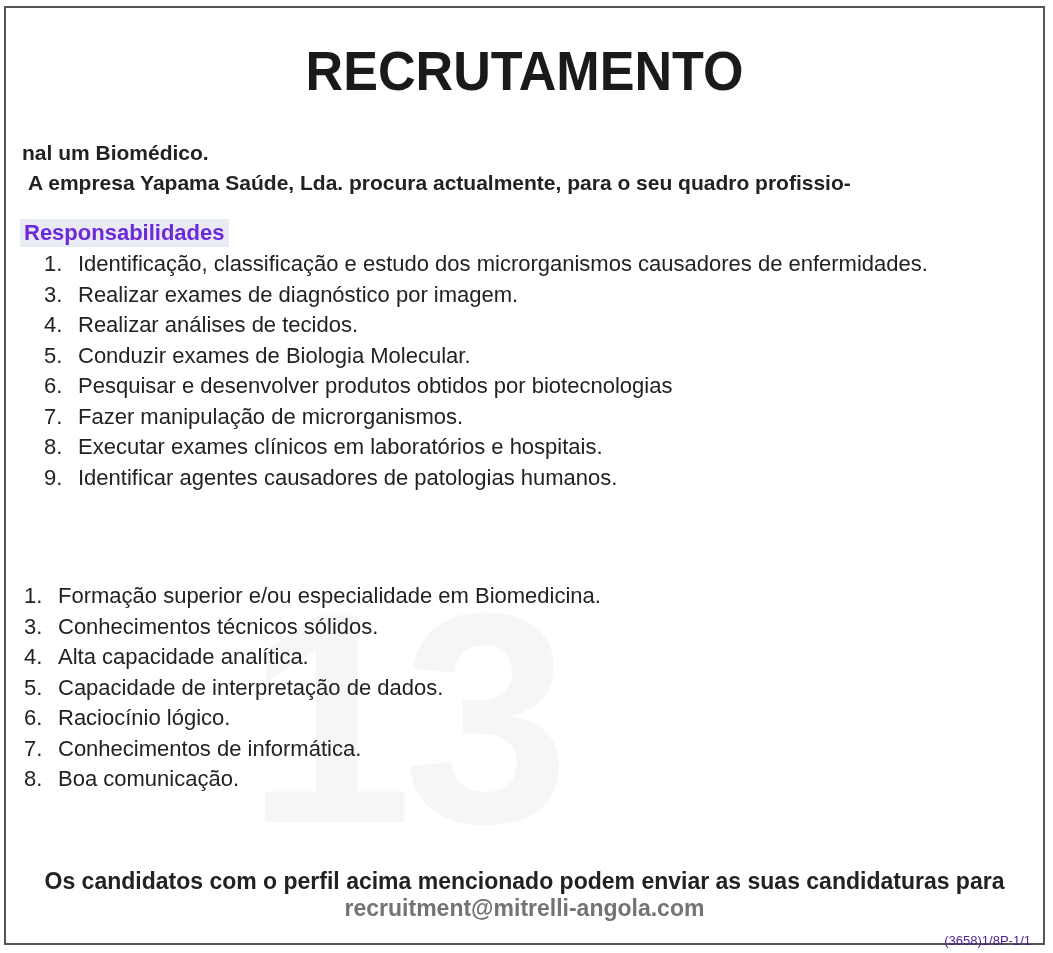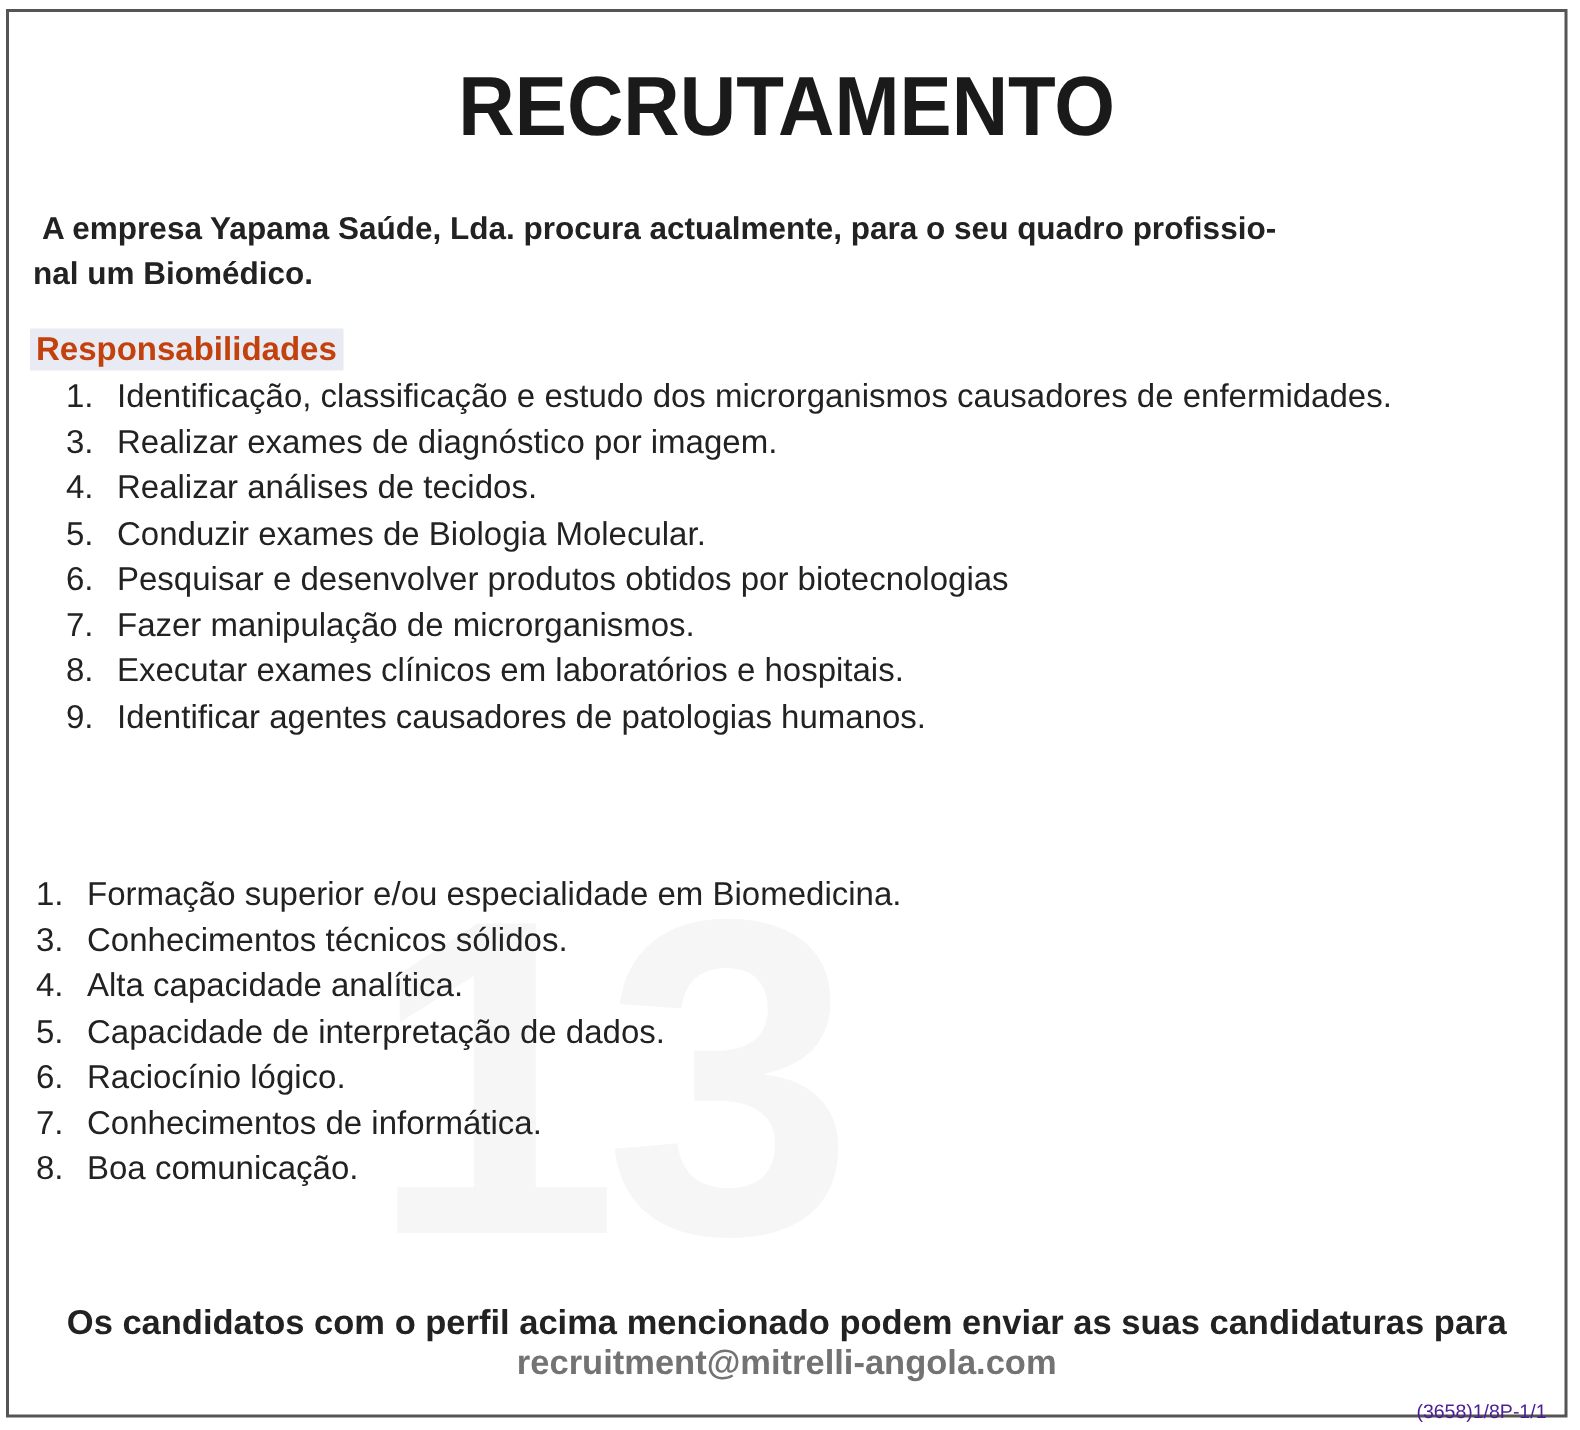--- a/index.html
+++ b/index.html
@@ -4,42 +4,42 @@
   <style>
     html, body { margin: 0; padding: 0; background: #ffffff; }
     body { width: 1053px; height: 953px; position: relative; overflow: hidden; font-family: "Liberation Sans", sans-serif; color: #1a1a1a; }
     .frame { position: absolute; left: 4px; top: 6px; width: 1041px; height: 939px; border: 2px solid #555; box-sizing: border-box; background: #fff; }
     .watermark { position: absolute; left: 100px; top: 300px; font-family: "Liberation Sans", sans-serif; font-weight: bold; font-size: 300px; color: #f6f6f6; line-height: 300px; letter-spacing: -10px; z-index: 0; user-select: none; }
     .wm1 { position: absolute; left: 140px; top: 260px; }
     .wm2 { position: absolute; left: 140px; top: 620px; }
     .content { position: absolute; left: 0; top: 0; width: 100%; height: 100%; z-index: 1; }
     .title { position: absolute; left: 0; width: 100%; top: 30px; text-align: center; font-weight: bold; font-size: 56px; letter-spacing: 0px; color: #1a1a1a; transform: scaleX(0.93); }
     .intro { position: absolute; left: 16px; top: 130px; width: 1010px; font-weight: bold; font-size: 21px; line-height: 30px; color: #222; }
-    .section-head { position: absolute; left: 14px; font-weight: bold; font-size: 22px; line-height: 28px; background: #e8ebf3; padding: 0 4px; color: #c2410c; }
+    .section-head { position: absolute; left: 14px; font-weight: bold; font-size: 22px; line-height: 28px; background: #e8ebf3; padding: 0 4px; color: #6d28d9; }
     .list { position: absolute; left: 18px; margin: 0; padding: 0; list-style: none; font-size: 22px; line-height: 30.5px; color: #222; }
     .list li { white-space: nowrap; }
     .num { display: inline-block; width: 34px; }
     .closing { position: absolute; left: 0; width: 100%; top: 860px; text-align: center; font-weight: bold; font-size: 23px; line-height: 27px; color: #222; }
     .email { color: #737373; text-decoration-color: #1a2aa8; text-decoration-thickness: 2px; text-underline-offset: 3px; }
     .ref { position: absolute; right: 12px; top: 925px; font-size: 13px; color: #4c1d95; text-decoration-color: #1a2aa8; text-decoration-thickness: 2px; }
   </style>
 </head>
 <body>
 
 <div class="frame">
   <div class="watermark">
     <div class="wm1">13</div>
     <div class="wm2">35</div>
   </div>
   <div class="content">
     <div class="title">RECRUTAMENTO</div>
 
     <div class="intro">
+      <div>nal um Biomédico.</div>
       <div style="padding-left:6px;">A empresa Yapama Saúde, Lda. procura actualmente, para o seu quadro profissio-</div>
-      <div>nal um Biomédico.</div>
     </div>
 
     <div class="section-head" style="top:211px;">Responsabilidades</div>
     <ul class="list" style="top:241px;margin-left:20px;">
       <li><span class="num">1.</span><span>Identificação, classificação e estudo dos microrganismos causadores de enfermidades.</span></li>
       <li><span class="num">3.</span><span>Realizar exames de diagnóstico por imagem.</span></li>
       <li><span class="num">4.</span><span>Realizar análises de tecidos.</span></li>
       <li><span class="num">5.</span><span>Conduzir exames de Biologia Molecular.</span></li>
       <li><span class="num">6.</span><span>Pesquisar e desenvolver produtos obtidos por biotecnologias</span></li>
       <li><span class="num">7.</span><span>Fazer manipulação de microrganismos.</span></li>

